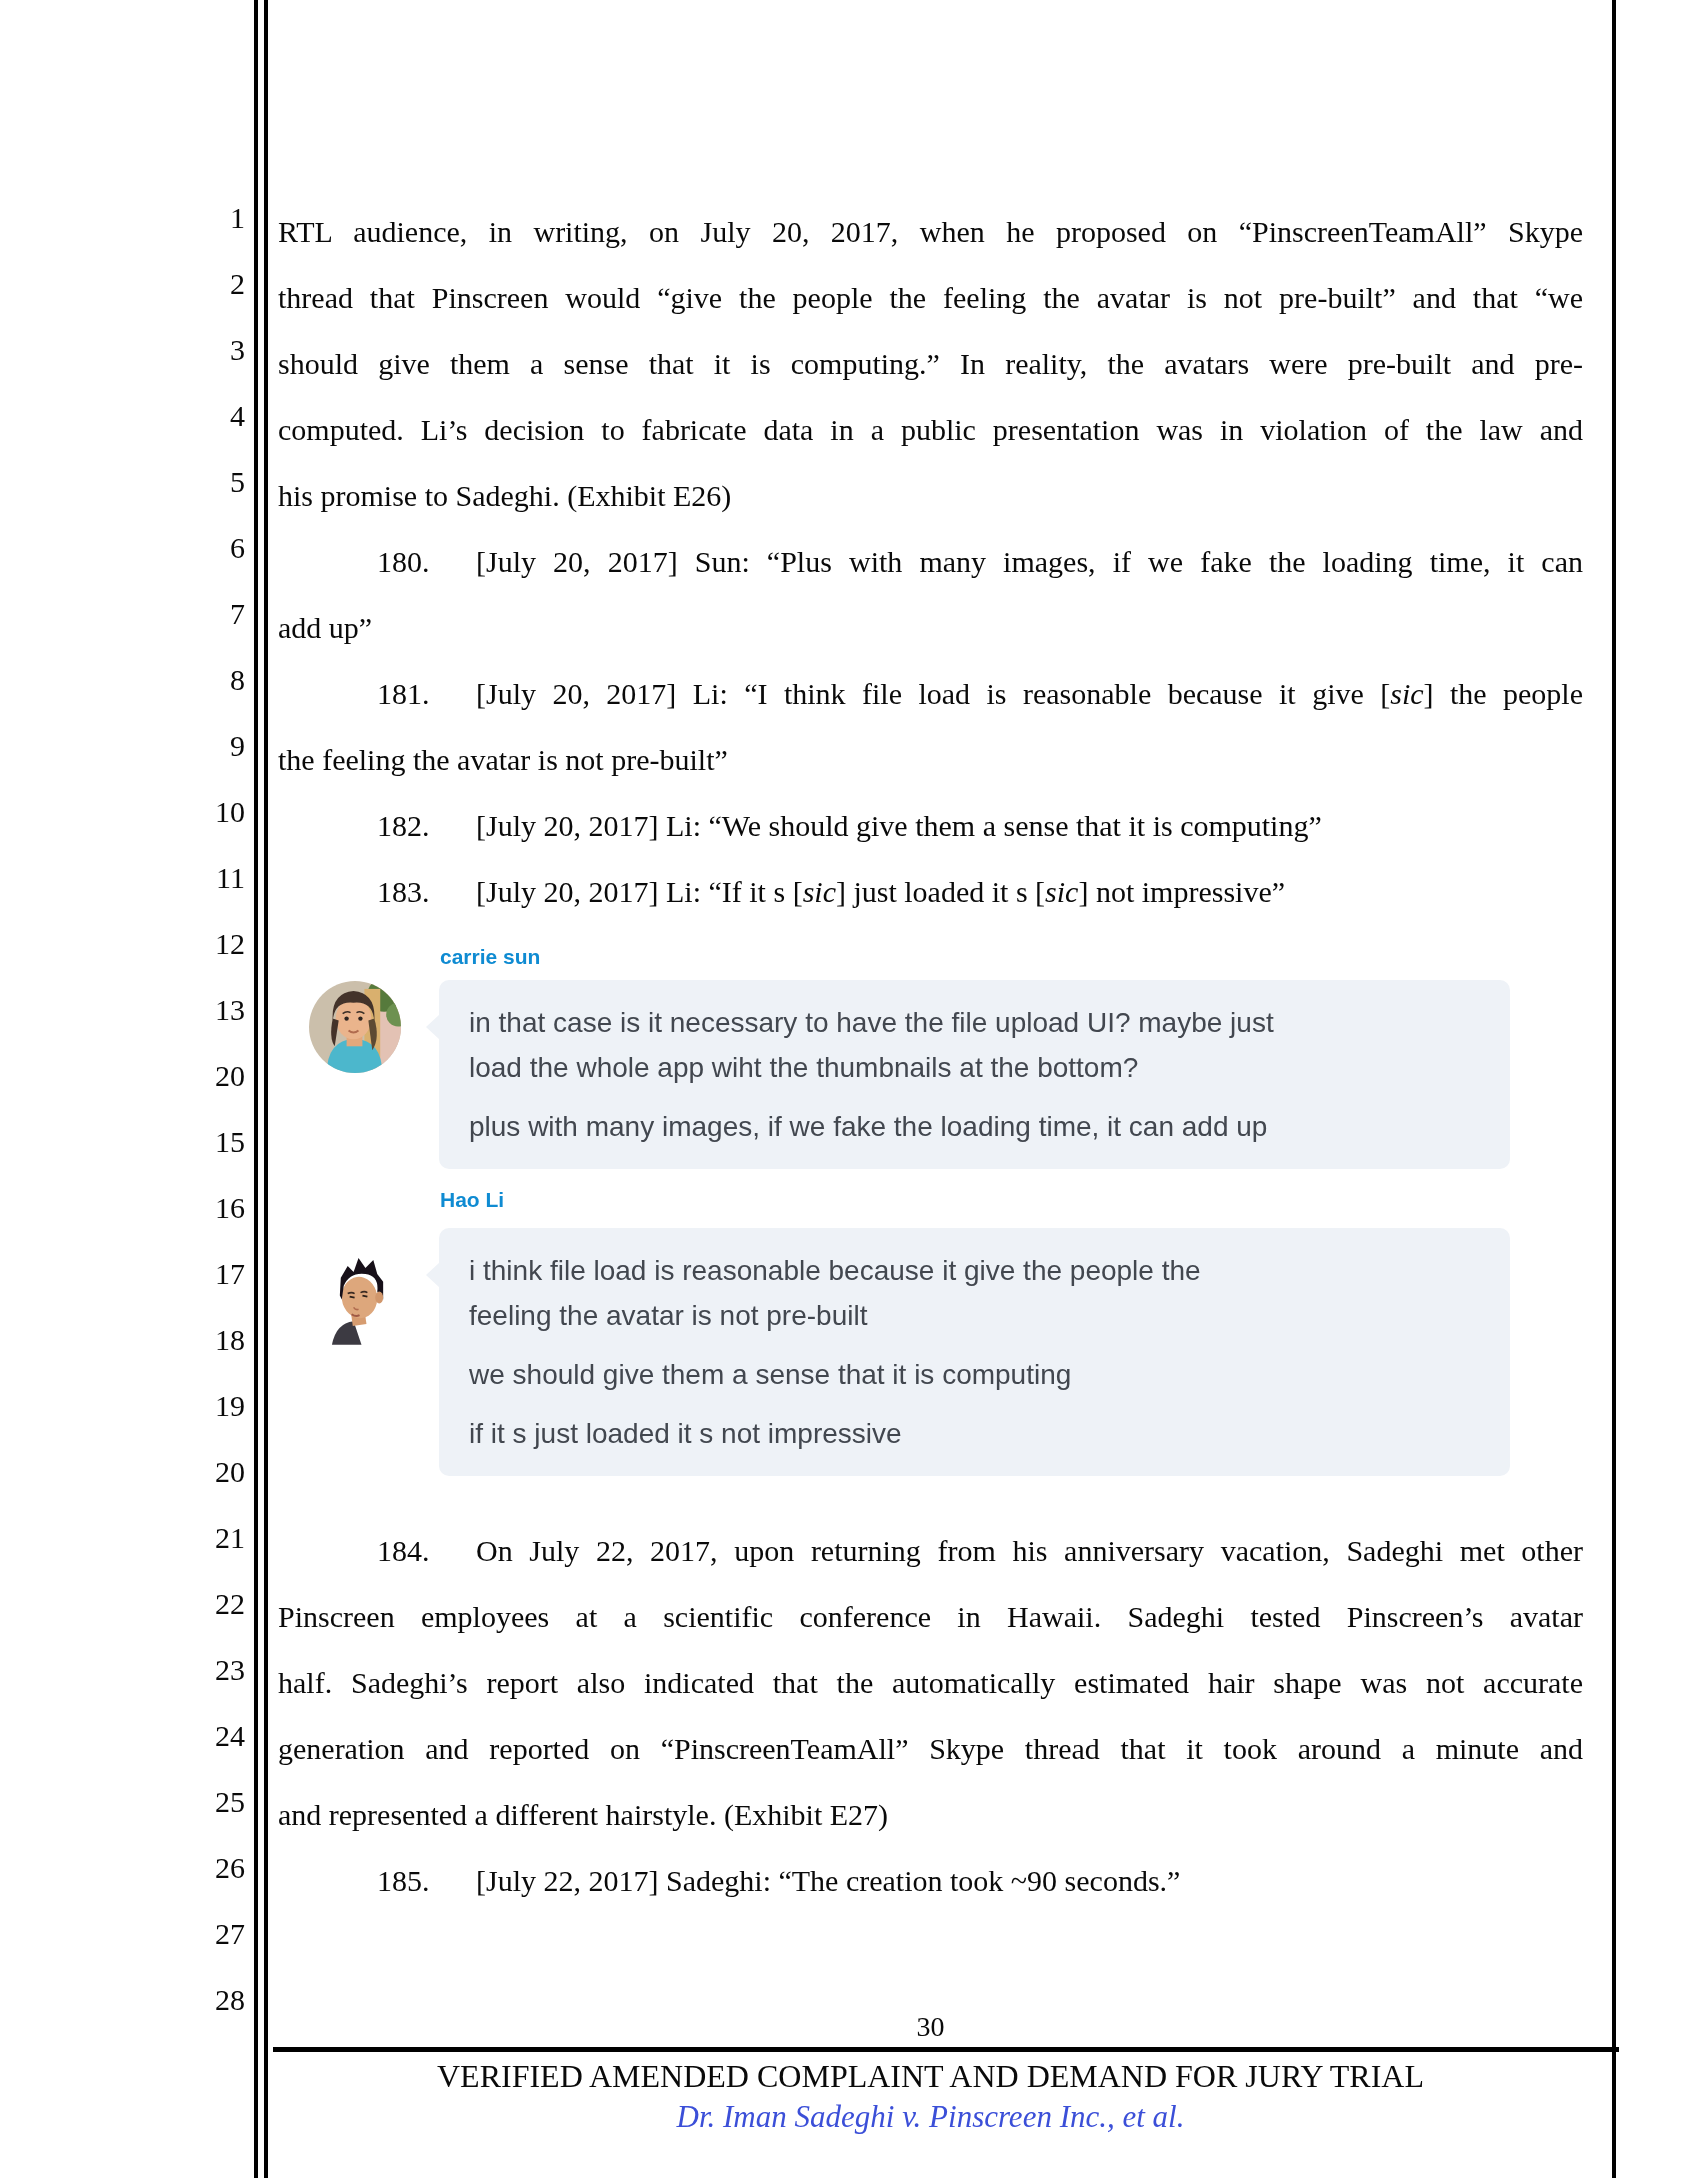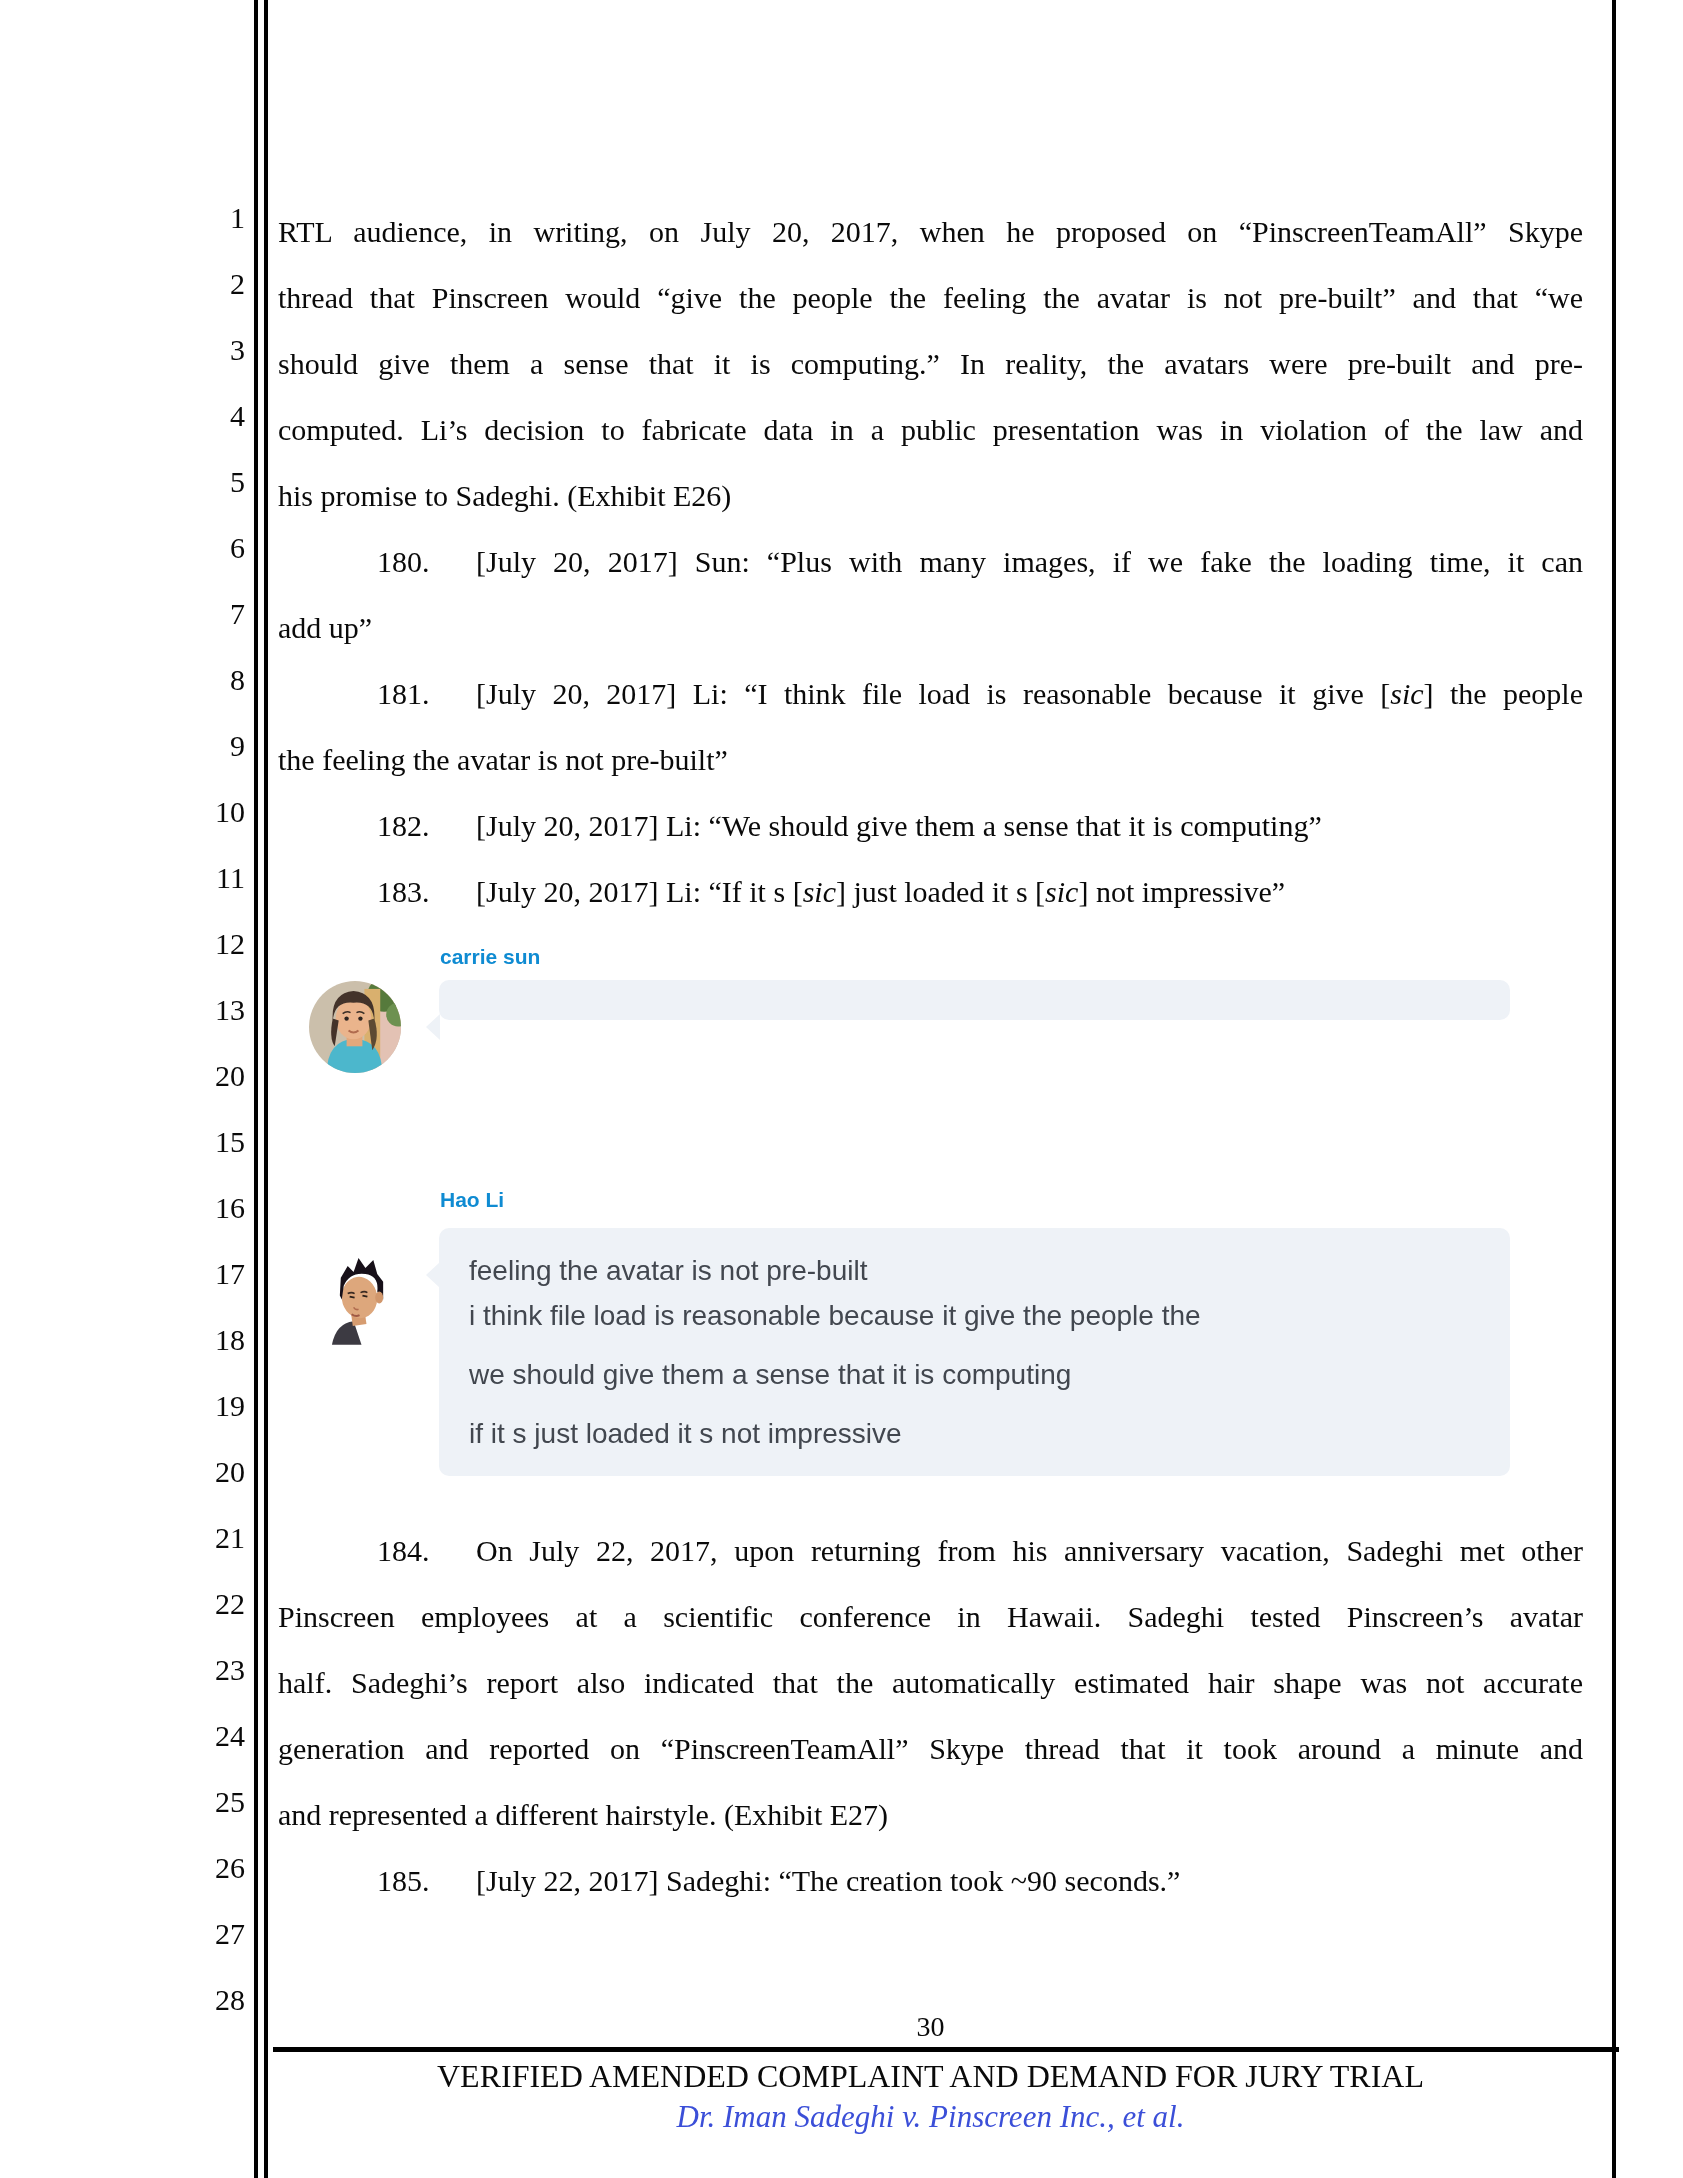--- a/index.html
+++ b/index.html
@@ -137,20 +137,29 @@
             <circle cx="38" cy="38" r="2.2" fill="#2d2420"></circle>
             <circle cx="52" cy="38" r="2.2" fill="#2d2420"></circle>
             <path d="M34,33 q4,-3 8,-1" stroke="#3a2e26" stroke-width="1.5" fill="none"></path>
             <path d="M48,32 q4,-2 8,1" stroke="#3a2e26" stroke-width="1.5" fill="none"></path>
             <path d="M40,50 q5,4 10,0" stroke="#b06b4e" stroke-width="2" fill="none"></path>
           </g>
         </svg>
       </div>
       <div class="bubble b1">
         <div class="tail"></div>
+        <div>
+            <div class="msg-group">
+              <div class="msg-line">in that case is it necessary to have the file upload UI? maybe just</div>
+              <div class="msg-line">load the whole app wiht the thumbnails at the bottom?</div>
+            </div>
+            <div class="msg-group">
+              <div class="msg-line">plus with many images, if we fake the loading time, it can add up</div>
+            </div>
+          </div>
       </div>
 
       <div class="chat-name n2">Hao Li</div>
       <div class="chat-avatar a2">
         <svg width="65" height="93" viewBox="0 0 66 94">
           <rect x="0" y="0" width="66" height="94" fill="#ffffff"></rect>
           <path d="M4,94 Q8,72 26,70 L34,94 Z" fill="#3c3a42"></path>
           <rect x="24" y="58" width="14" height="16" fill="#d69c70" transform="rotate(-8 31 66)"></rect>
           <ellipse cx="32" cy="46" rx="18" ry="21" fill="#ddA77c" transform="rotate(-7 32 46)"></ellipse>
           <path d="M12,44 L13,26 L20,14 L26,20 L31,6 L38,16 L46,8 L50,22 L56,30 L56,48 L50,40 Q52,24 38,22 Q22,20 16,34 L14,48 Z" fill="#171019"></path>
@@ -160,22 +169,22 @@
           <path d="M22,45 l5,1" stroke="#2c211b" stroke-width="1.8" fill="none"></path>
           <path d="M35,44 l5,1" stroke="#2c211b" stroke-width="1.8" fill="none"></path>
           <path d="M26,56 q2,3 5,2" stroke="#b06b4e" stroke-width="1.6" fill="none"></path>
           <path d="M24,63 q4,3 8,1" stroke="#a05a44" stroke-width="2" fill="none"></path>
         </svg>
       </div>
       <div class="bubble b2">
         <div class="tail"></div>
         <div>
             <div class="msg-group">
+              <div class="msg-line">i think file load is reasonable because it give the people the</div>
               <div class="msg-line">feeling the avatar is not pre-built</div>
-              <div class="msg-line">i think file load is reasonable because it give the people the</div>
             </div>
             <div class="msg-group">
               <div class="msg-line">we should give them a sense that it is computing</div>
             </div>
             <div class="msg-group">
               <div class="msg-line">if it s just loaded it s not impressive</div>
             </div>
           </div>
       </div>
 

